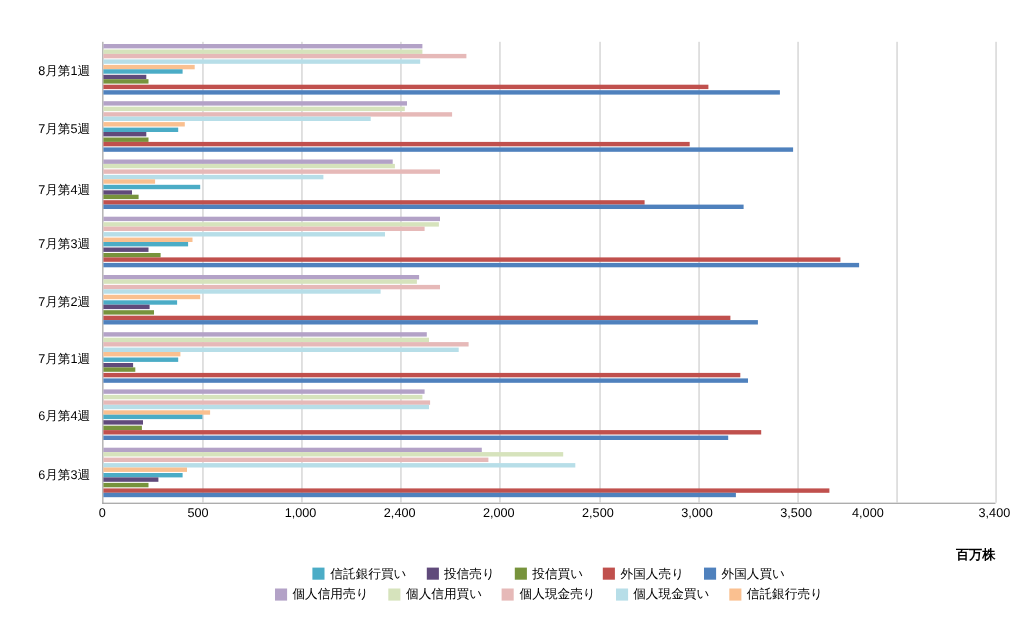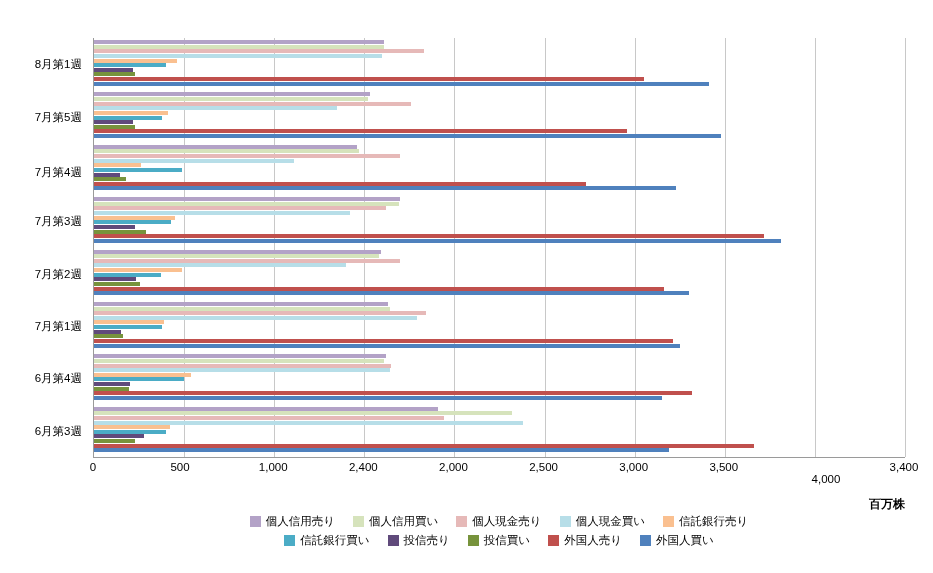--- a/index.html
+++ b/index.html
@@ -429,66 +429,66 @@
 
   <div id="xlabels">
       <div class="xlabel" style="left: 0px;">0</div>
       <div class="xlabel" style="left: 81px; padding-left: 12px;">500</div>
       <div class="xlabel" style="left: 180.222px;">1,000</div>
       <div class="xlabel" style="left: 270.333px;">2,400</div>
       <div class="xlabel" style="left: 360.444px;">2,000</div>
       <div class="xlabel" style="left: 450.556px; text-align: center;">2,500</div>
       <div class="xlabel" style="left: 540.667px;">3,000</div>
       <div class="xlabel" style="left: 630.778px;">3,500</div>
-      <div class="xlabel" style="left: 733px; margin-top: 12px;">4,000</div>
+      <div class="xlabel" style="left: 696px;">4,000</div>
       <div class="xlabel" style="left: 811px;">3,400</div>
     </div>
 
   <div id="xaxis-unit">百万株</div>
 
   <div id="legend">
       <div class="legend-row">
         <div class="legend-item">
+          <span class="legend-swatch" style="background: rgb(75, 172, 198);"></span>
+          <span>信託銀行買い</span>
+        </div>
+        <div class="legend-item">
+          <span class="legend-swatch" style="background: rgb(96, 74, 123);"></span>
+          <span>投信売り</span>
+        </div>
+        <div class="legend-item">
+          <span class="legend-swatch" style="background: rgb(119, 147, 60);"></span>
+          <span>投信買い</span>
+        </div>
+        <div class="legend-item">
+          <span class="legend-swatch" style="background: rgb(192, 80, 77);"></span>
+          <span>外国人売り</span>
+        </div>
+        <div class="legend-item">
+          <span class="legend-swatch" style="background: rgb(79, 129, 189);"></span>
+          <span>外国人買い</span>
+        </div>
+      </div>
+      <div class="legend-row">
+        <div class="legend-item">
           <span class="legend-swatch" style="background: rgb(179, 162, 199);"></span>
           <span>個人信用売り</span>
         </div>
         <div class="legend-item">
           <span class="legend-swatch" style="background: rgb(214, 227, 188);"></span>
           <span>個人信用買い</span>
         </div>
         <div class="legend-item">
           <span class="legend-swatch" style="background: rgb(230, 185, 184);"></span>
           <span>個人現金売り</span>
         </div>
         <div class="legend-item">
           <span class="legend-swatch" style="background: rgb(183, 222, 232);"></span>
           <span>個人現金買い</span>
         </div>
         <div class="legend-item">
           <span class="legend-swatch" style="background: rgb(250, 192, 144);"></span>
           <span>信託銀行売り</span>
         </div>
       </div>
-      <div class="legend-row">
-        <div class="legend-item">
-          <span class="legend-swatch" style="background: rgb(75, 172, 198);"></span>
-          <span>信託銀行買い</span>
-        </div>
-        <div class="legend-item">
-          <span class="legend-swatch" style="background: rgb(96, 74, 123);"></span>
-          <span>投信売り</span>
-        </div>
-        <div class="legend-item">
-          <span class="legend-swatch" style="background: rgb(119, 147, 60);"></span>
-          <span>投信買い</span>
-        </div>
-        <div class="legend-item">
-          <span class="legend-swatch" style="background: rgb(192, 80, 77);"></span>
-          <span>外国人売り</span>
-        </div>
-        <div class="legend-item">
-          <span class="legend-swatch" style="background: rgb(79, 129, 189);"></span>
-          <span>外国人買い</span>
-        </div>
-      </div>
     </div>
 
 </div>
 
 </body></html>

